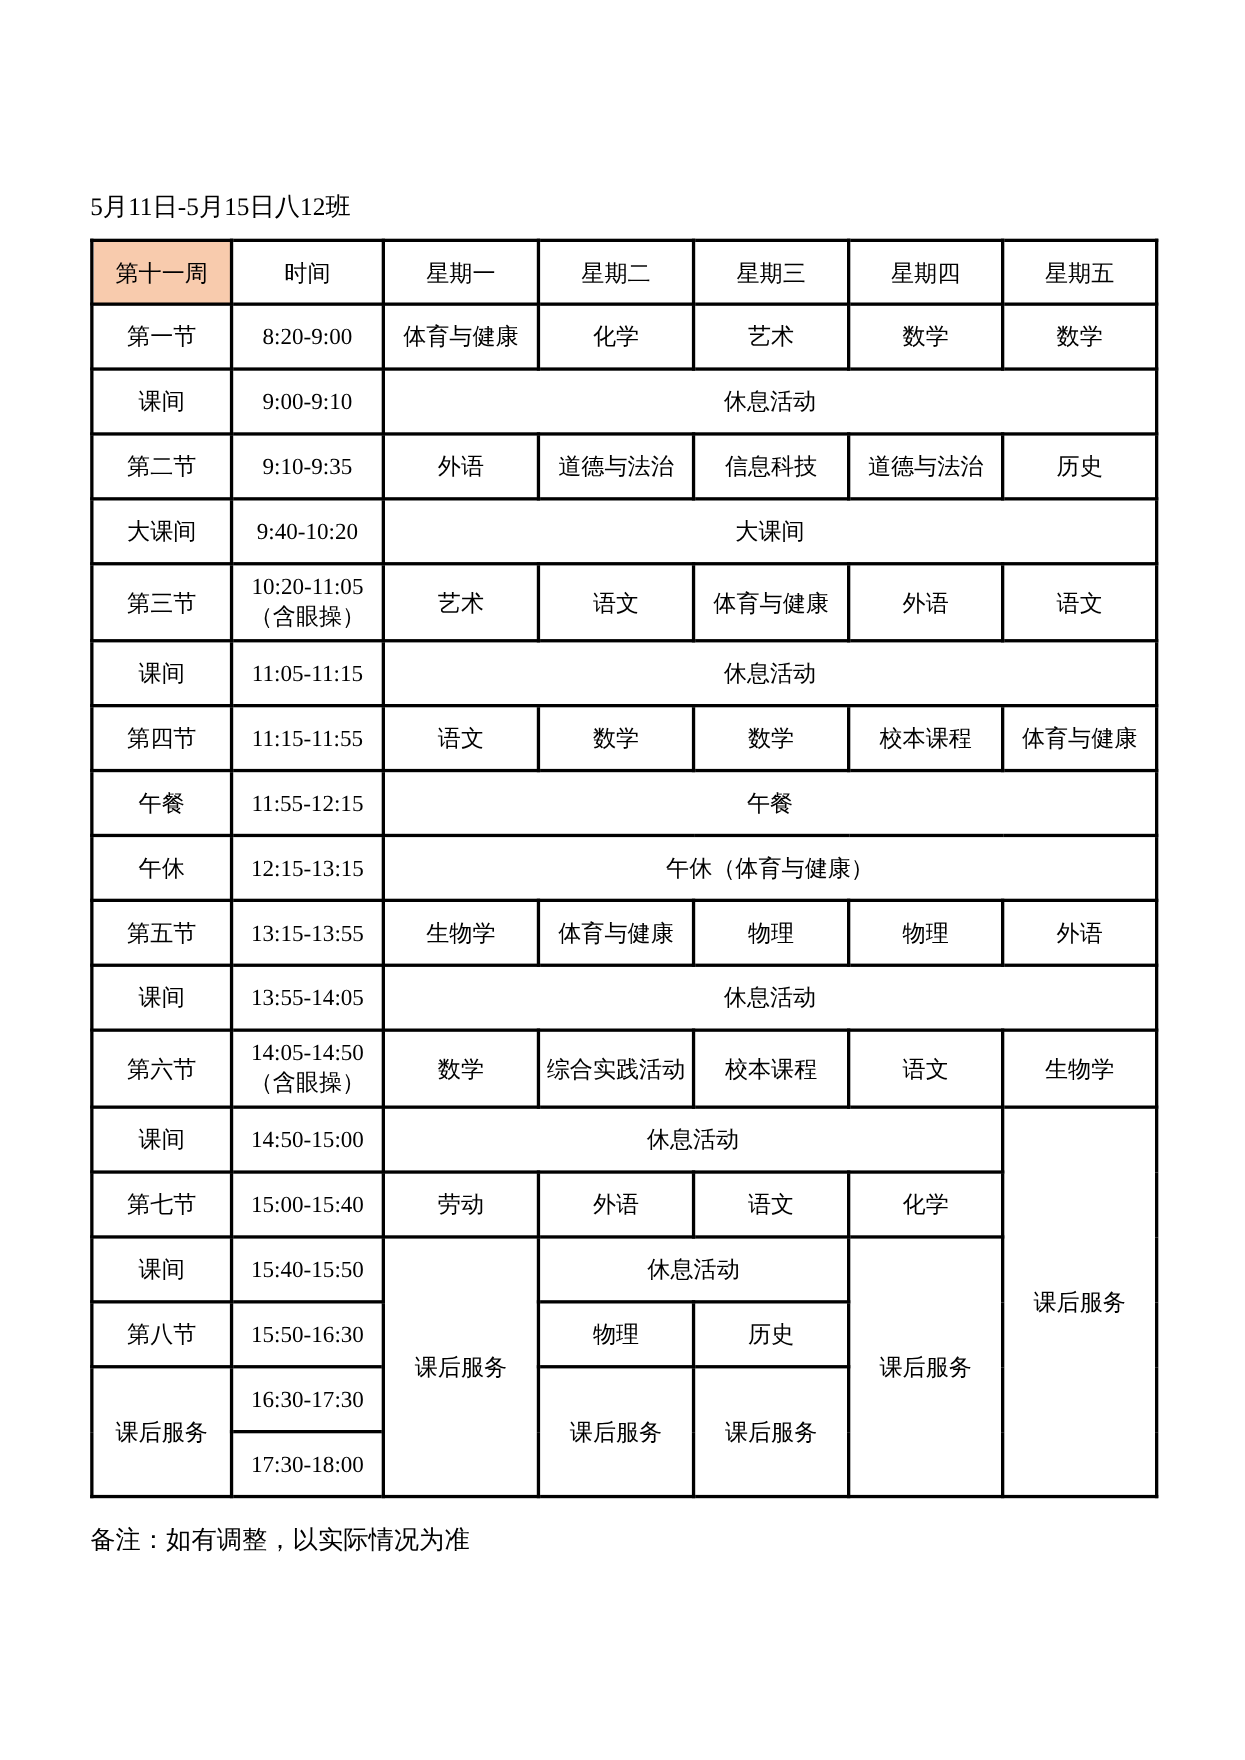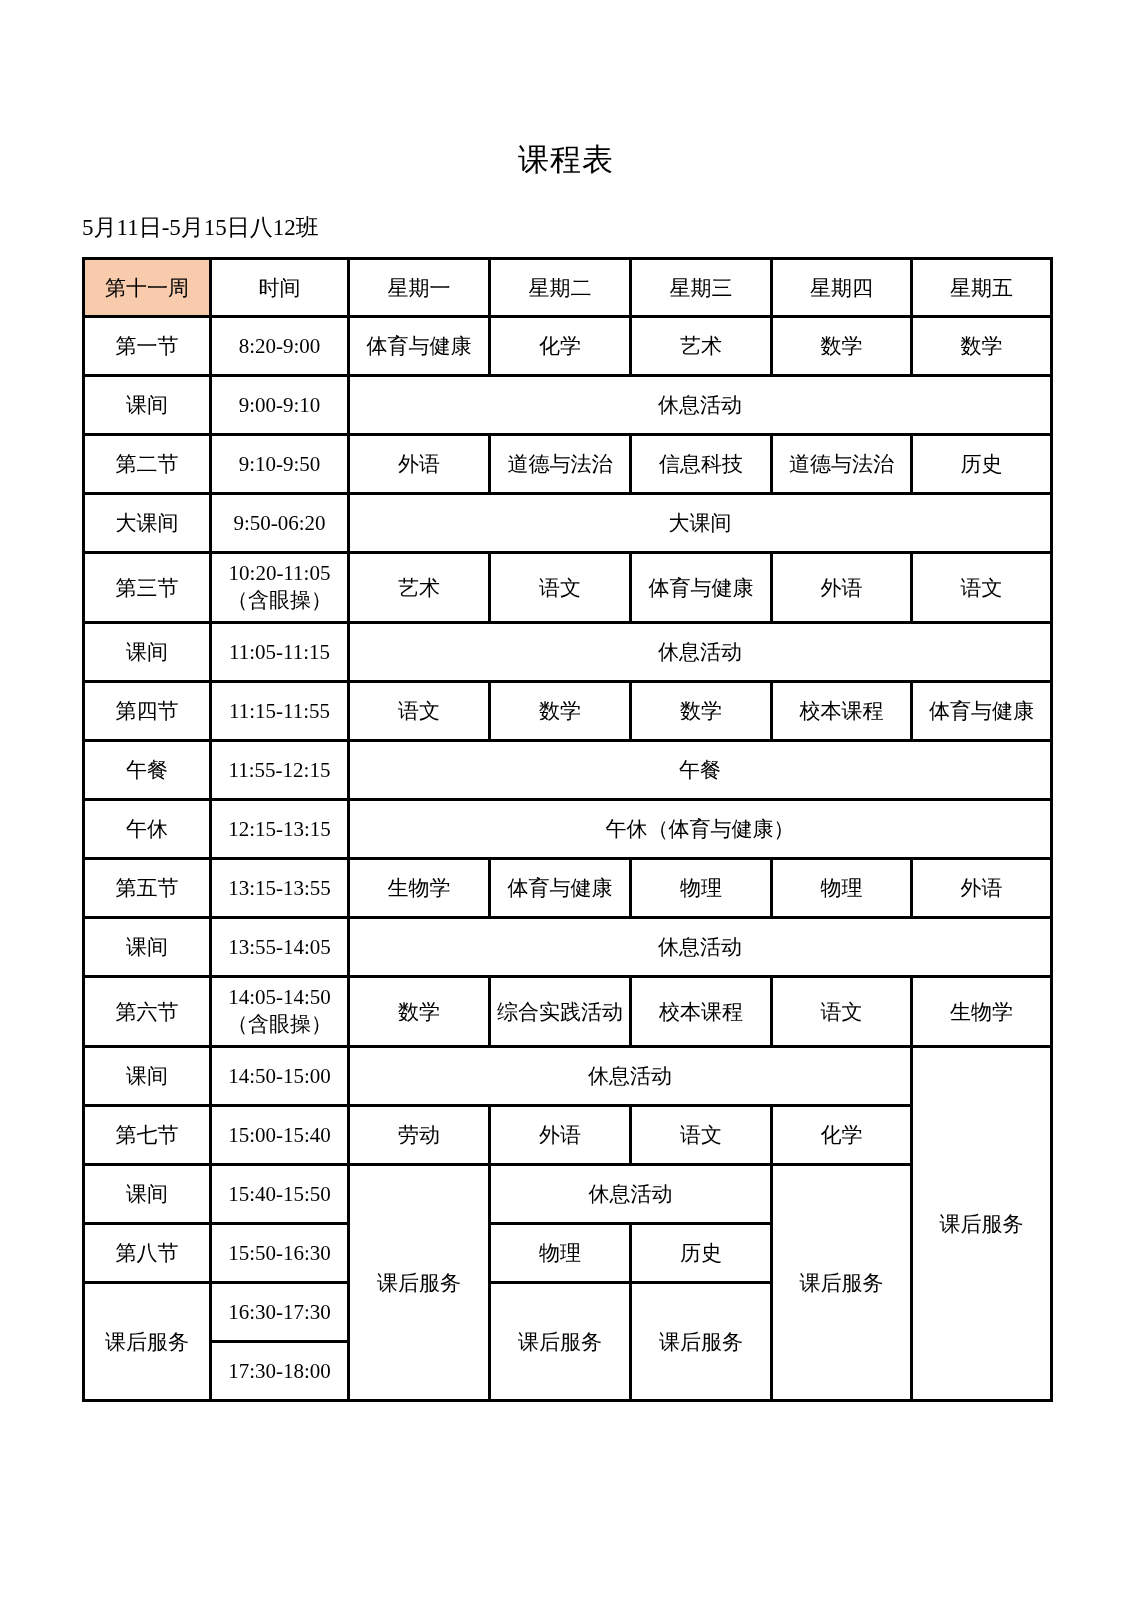--- a/index.html
+++ b/index.html
@@ -62,21 +62,20 @@
     font-size: 23px;
     text-align: left;
   }
 </style>
 </head>
 <body>
 
 <div class="page">
 
   <div class="title-block">
-    <div class="doc-title">课程表</div>
   </div>
 
   <div class="meta-row">
     <span>5月11日-5月15日</span>
     <span>八12班</span>
   </div>
 
   <table class="schedule">
     <colgroup>
       <col style="width:127px">
@@ -109,31 +108,31 @@
       </tr>
 
       <tr class="r-normal">
         <td>课间</td>
         <td>9:00-9:10</td>
         <td colspan="5">休息活动</td>
       </tr>
 
       <tr class="r-normal">
         <td>第二节</td>
-        <td>9:10-9:50</td>
+        <td>9:10-9:35</td>
         <td>外语</td>
         <td>道德与法治</td>
         <td>信息科技</td>
         <td>道德与法治</td>
         <td>历史</td>
       </tr>
 
       <tr class="r-normal">
         <td>大课间</td>
-        <td>9:50-06:20</td>
+        <td>9:40-10:20</td>
         <td colspan="5">大课间</td>
       </tr>
 
       <tr class="r-tall">
         <td>第三节</td>
         <td>10:20-11:05
 （含眼操）</td>
         <td>艺术</td>
         <td>语文</td>
         <td>体育与健康</td>
@@ -233,14 +232,15 @@
         <td rowspan="2">课后服务</td>
         <td rowspan="2">课后服务</td>
       </tr>
 
       <tr class="r-normal">
         <td>17:30-18:00</td>
       </tr>
     </tbody>
   </table>
 
+  <div class="note">备注：如有调整，以实际情况为准</div>
 
 </div>
 
 </body></html>

